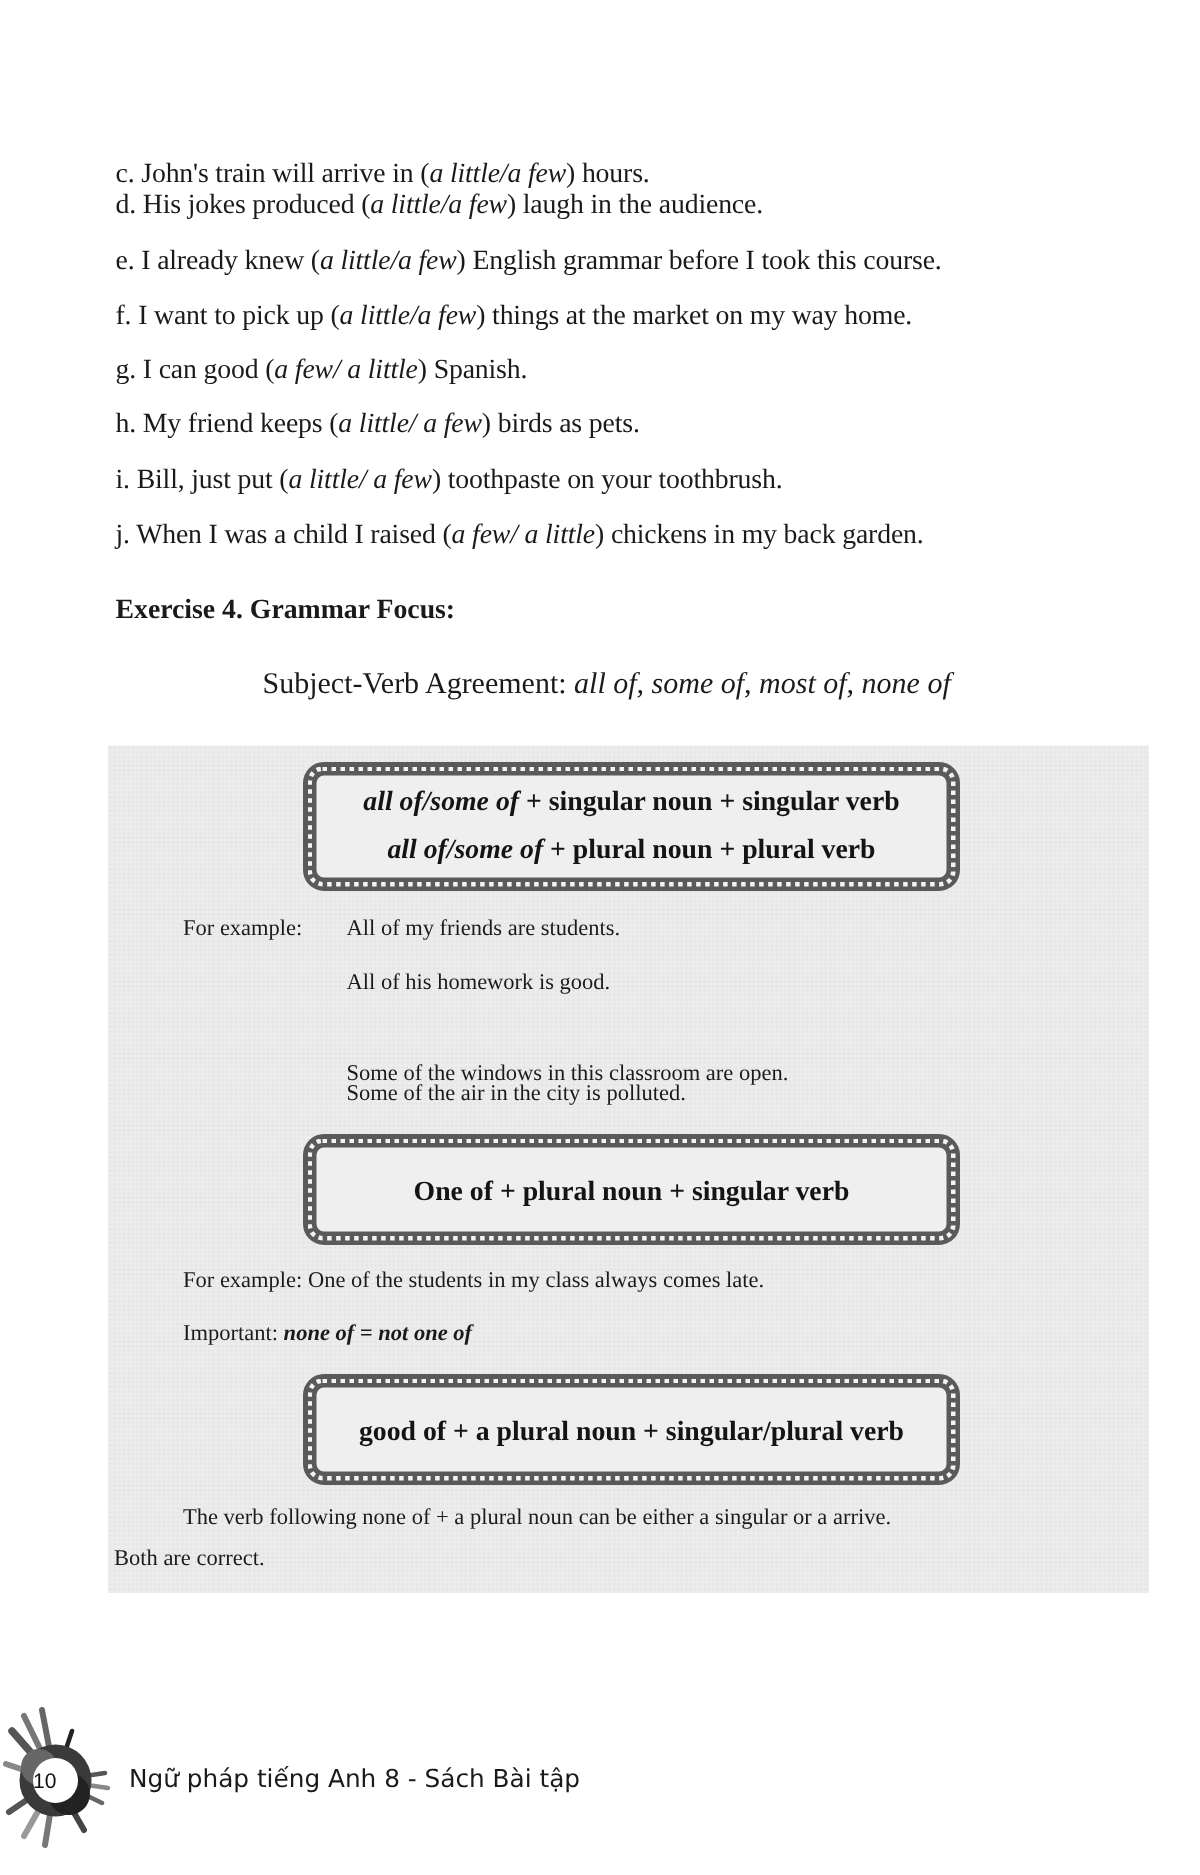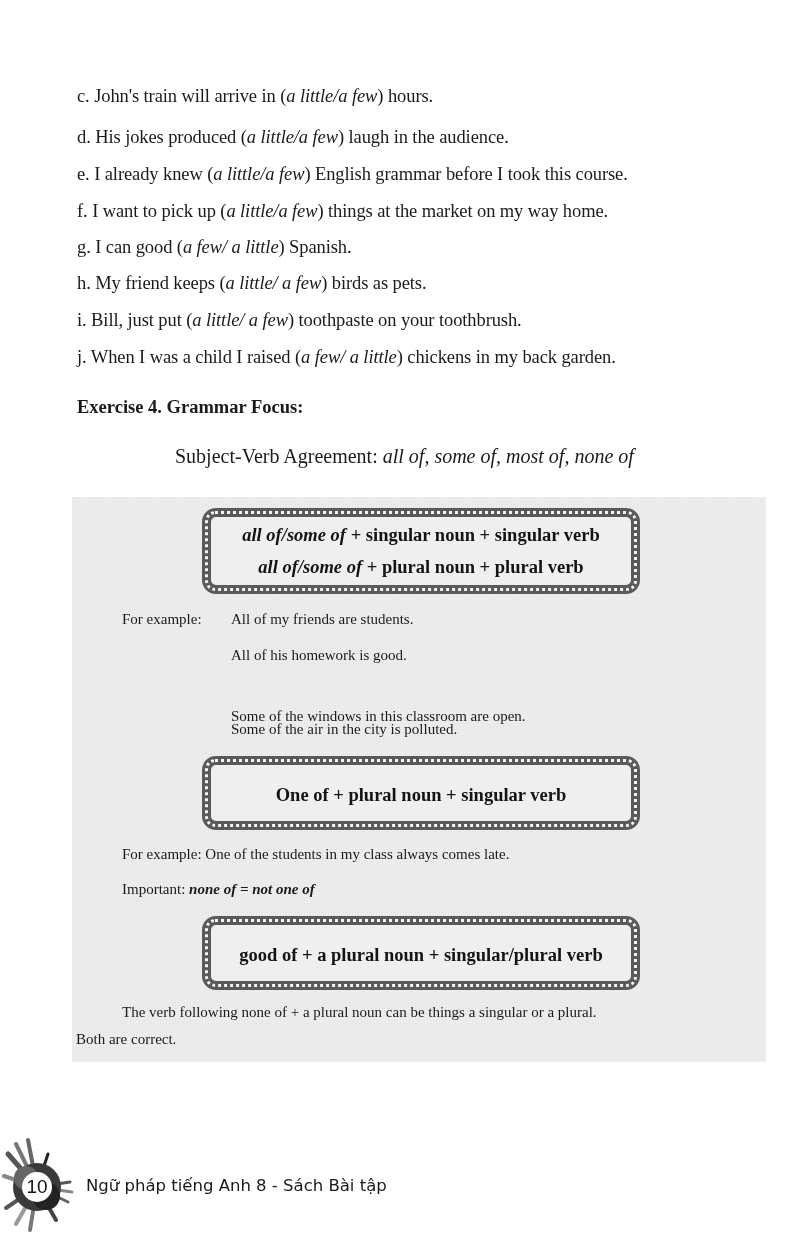--- a/index.html
+++ b/index.html
@@ -87,40 +87,40 @@
   }
   .page-num {
     position: absolute;
     left: 22px;
     top: 1172px;
     width: 30px;
     height: 30px;
     border-radius: 50%;
     background: #ffffff;
     font-family: "Liberation Sans", "DejaVu Sans", sans-serif;
-    font-size: 19px;
-    text-align: center;
+    font-size: 14px;
+    text-align: left;
     line-height: 30px;
     color: #111;
   }
   .footer-title {
     position: absolute;
     left: 86px;
     top: 1176px;
     font-family: "DejaVu Sans", "Liberation Sans", sans-serif;
     font-size: 16.5px;
     color: #1a1a1a;
     white-space: nowrap;
   }
 </style>
 </head>
 <body>
 
 <div>
-  <div class="line" style="top:86px">
+  <div class="line" style="top:106px">
     <span>c.</span>
     <span>John's train will arrive in (</span><span class="it">a little/a few</span><span>) hours.</span>
   </div>
   <div class="line" style="top:127px">
     <span>d.</span>
     <span>His jokes produced (</span><span class="it">a little/a few</span><span>) laugh in the audience.</span>
   </div>
   <div class="line" style="top:164px">
     <span>e.</span>
     <span>I already knew (</span><span class="it">a little/a few</span><span>) English grammar before I took this course.</span>
@@ -175,21 +175,21 @@
 
   <div class="ex" style="left:50px; top:349px;">For example: One of the students in my class always comes late.</div>
   <div class="ex" style="left:50px; top:384px;">
     <span>Important: </span><span class="it b">none of = not one of</span>
   </div>
 
   <div class="rulebox" style="left:130px; top:419px; width:438px; height:74px;">
     <div class="rule-text" style="top:20px">good of + a plural noun + singular/plural verb</div>
   </div>
 
-  <div class="ex" style="left:50px; top:507px;">The verb following none of + a plural noun can be things a singular or a plural.</div>
+  <div class="ex" style="left:50px; top:507px;">The verb following none of + a plural noun can be either a singular or a arrive.</div>
   <div class="ex" style="left:4px; top:534px;">Both are correct.</div>
 </div>
 
 <svg class="footer-logo" viewBox="0 0 76 102">
   <g stroke="#444" stroke-linecap="round" fill="none">
     <line x1="35" y1="55" x2="6" y2="22" stroke-width="5" stroke="#555"></line>
     <line x1="35" y1="55" x2="14" y2="12" stroke-width="4" stroke="#777"></line>
     <line x1="35" y1="55" x2="26" y2="8" stroke-width="4" stroke="#666"></line>
     <line x1="35" y1="55" x2="46" y2="22" stroke-width="3" stroke="#222"></line>
     <line x1="35" y1="55" x2="2" y2="44" stroke-width="4" stroke="#888"></line>

